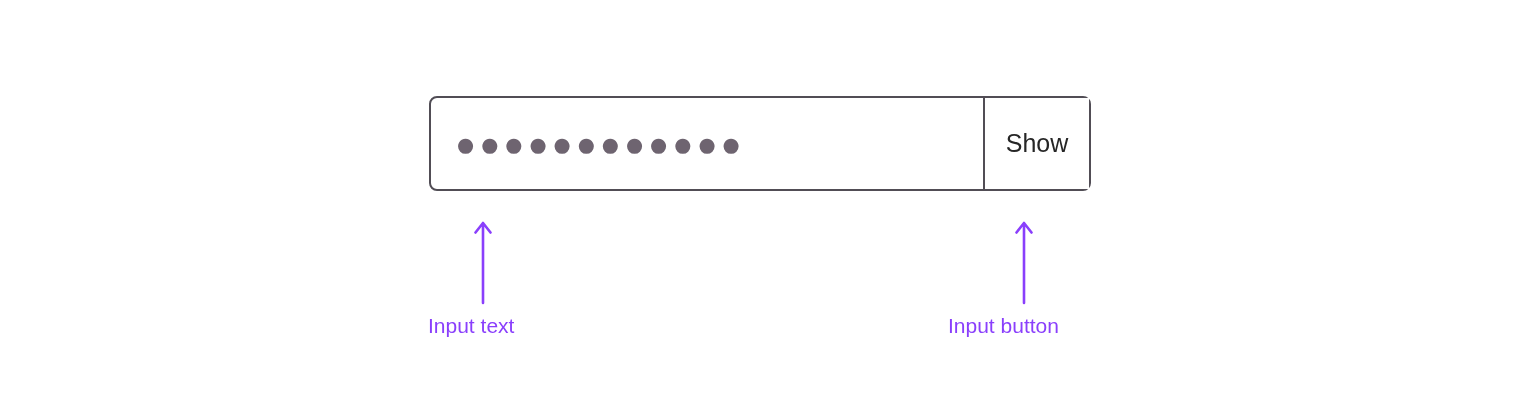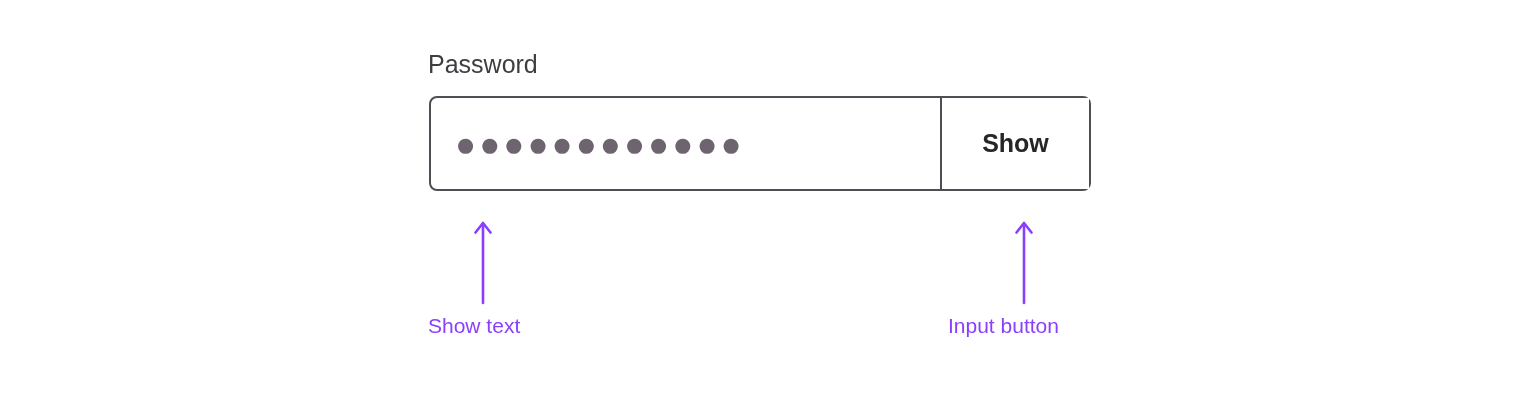--- a/index.html
+++ b/index.html
@@ -49,28 +49,28 @@
   }
   .masked-dots {
     font-size: 35px;
     letter-spacing: 3px;
     line-height: 1;
     color: #6e6470;
     user-select: none;
     white-space: nowrap;
   }
   .show-button {
-    width: 149px;
+    width: 106px;
     box-sizing: border-box;
     border-left: 2px solid #514d55;
     display: flex;
     align-items: center;
     justify-content: center;
     font-size: 25px;
-    font-weight: bold;
+    font-weight: normal;
     color: #262626;
     cursor: pointer;
     background: #ffffff;
   }
 
   
   .annotation-arrow {
     position: absolute;
     width: 24px;
     height: 86px;
@@ -89,34 +89,33 @@
     white-space: nowrap;
   }
   .label-input  { left: 428px; }
   .label-reveal { left: 948px; }
 </style>
 </head>
 <body>
 
 <div class="canvas">
 
-  <div class="password-label">Password</div>
 
   <div class="password-field">
     <div class="input-region">
       <span class="masked-dots">●●●●●●●●●●●●</span>
     </div>
     <div class="show-button">Show</div>
   </div>
 
   <svg class="annotation-arrow arrow-input" viewBox="0 0 24 86" xmlns="http://www.w3.org/2000/svg">
     <path d="M12 84 L12 5 M4.5 13.5 L12 4 L19.5 13.5" fill="none" stroke="#8a3ffc" stroke-width="2.6" stroke-linecap="round" stroke-linejoin="round"></path>
   </svg>
 
   <svg class="annotation-arrow arrow-reveal" viewBox="0 0 24 86" xmlns="http://www.w3.org/2000/svg">
     <path d="M12 84 L12 5 M4.5 13.5 L12 4 L19.5 13.5" fill="none" stroke="#8a3ffc" stroke-width="2.6" stroke-linecap="round" stroke-linejoin="round"></path>
   </svg>
 
-  <div class="annotation-label label-input">Show text</div>
+  <div class="annotation-label label-input">Input text</div>
 
   <div class="annotation-label label-reveal">Input button</div>
 
 </div>
 
 </body></html>

